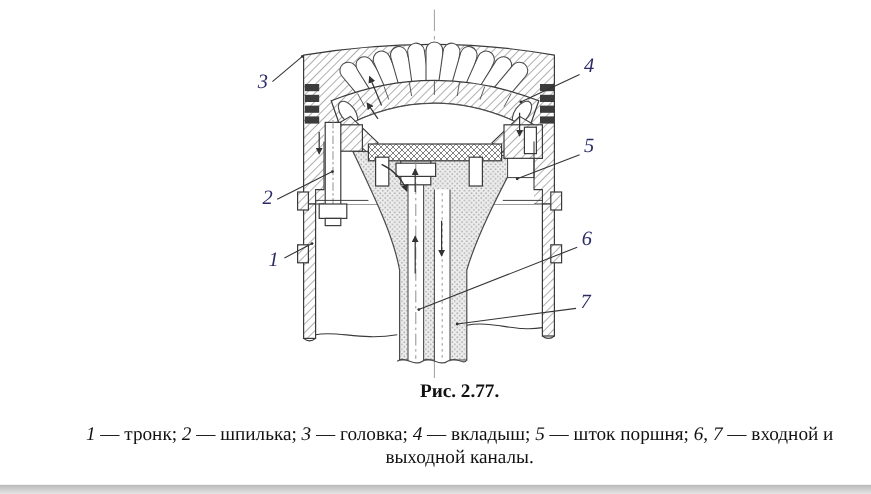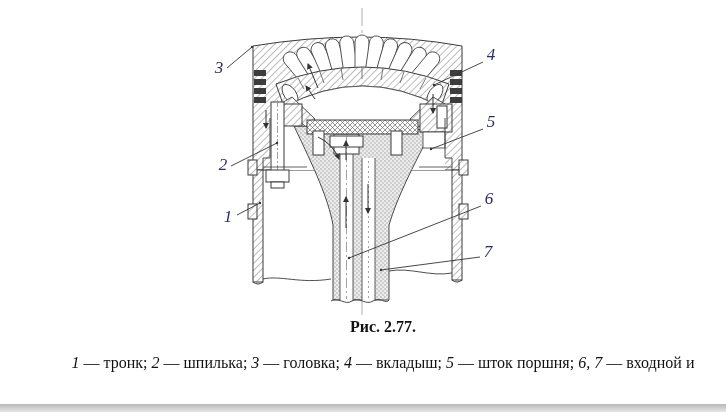--- a/index.html
+++ b/index.html
@@ -213,18 +213,18 @@
       <text class="callout" x="491" y="60" fill="#2b2b66">4</text>
       <text class="callout" x="491" y="127" fill="#2b2b66">5</text>
       <text class="callout" x="489" y="204" fill="#2b2b66">6</text>
       <text class="callout" x="488" y="257" fill="#2b2b66">7</text>
     </g>
   </svg>
   </div>
 
   <div class="caption">
     <div class="fig-label">Рис. 2.77.</div>
-    <div class="legend"><span><i>1</i><span> — тронк; </span></span><span><i>2</i><span> — шпилька; </span></span><span><i>3</i><span> — головка; </span></span><span><i>4</i><span> — вкладыш; </span></span><span><i>5</i><span> — шток поршня; </span></span><span><i>6, 7</i><span> — входной и</span></span><br>
+    <div class="legend"><span><i>1</i><span> — тронк; </span></span><span><i>2</i><span> — шпилька; </span></span><span><i>3</i><span> — головка; </span></span><span><i>4</i><span> — вкладыш; </span></span><span><i>5</i><span> — шток поршня; </span></span><span><i>6, 7</i><span> — входной и</span></span><br><span>выходной каналы.</span>
     </div>
   </div>
 
   <div class="page-strip"></div>
 </div>
 
 </body></html>

